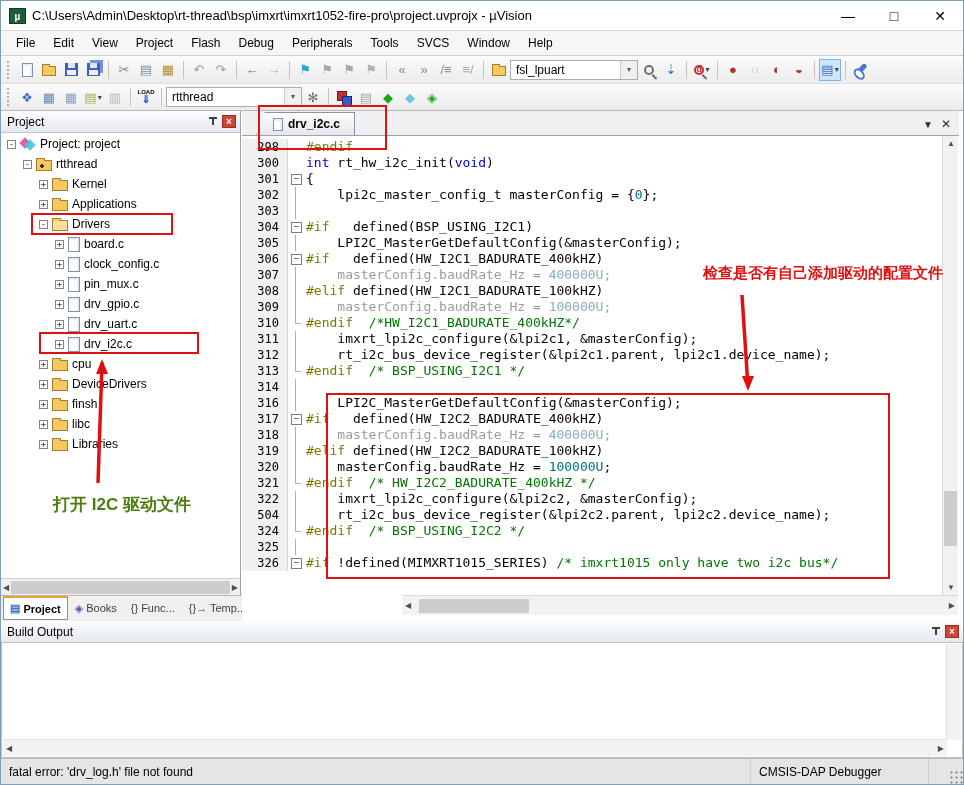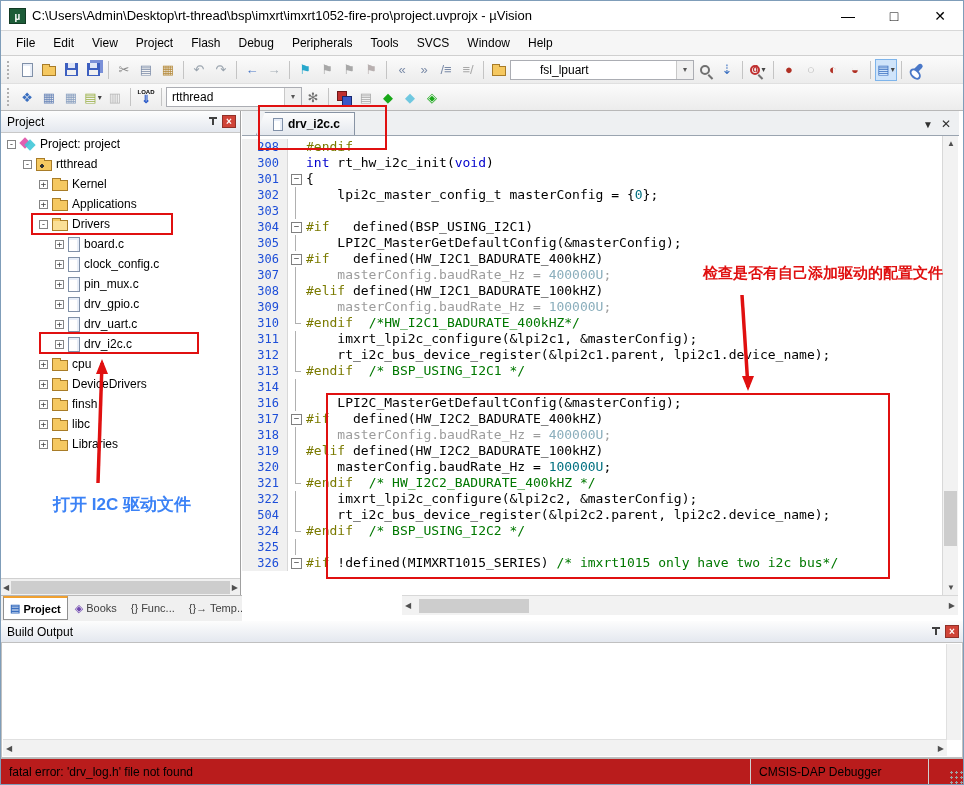--- a/index.html
+++ b/index.html
@@ -82,21 +82,21 @@
 
   
   #editor { position:absolute; left:241px; top:110px; width:717px; height:510px; background:#fff; }
   #tabstrip { height:25px; background:#eef0f2; border-bottom:1px solid #9aa4b0; display:flex; align-items:flex-end; }
   .etab { height:23px; margin-left:14px; padding:0 14px 0 8px; background:linear-gradient(#fdfdfd,#e4e8ee); border:1px solid #8894a4; border-bottom:none; display:flex; align-items:center; gap:5px; font-size:12px; font-weight:bold; color:#000; clip-path:polygon(0 100%, 9px 0, 100% 0, 100% 100%); padding-left:16px; }
   .etab .t-file { width:10px; height:13px; }
   .tabstrip-btns { margin-left:auto; display:flex; align-items:center; gap:8px; padding:0 8px 4px 0; color:#303030; font-size:10px; }
   #code { position:absolute; left:0; top:25px; width:700px; height:459px; overflow:hidden; font-family:"DejaVu Sans Mono",monospace; font-size:13px; }
   #code-inner { padding-top:3px; }
   .cl { height:16px; display:flex; white-space:pre; }
-  .ln { width:46px; background:#f0f0f0; color:#1d4ed8; text-align:right; padding-right:8px; font-size:12px; line-height:16px; border-right:1px solid #d8d8d8; flex:none; }
+  .ln { width:46px; background:#f0f0f0; color:#000000; text-align:right; padding-right:8px; font-size:12px; line-height:16px; border-right:1px solid #d8d8d8; flex:none; }
   .fold { width:18px; flex:none; position:relative; }
   .fold.box::before { content:"−"; position:absolute; left:3px; top:3px; width:9px; height:9px; border:1px solid #808080; background:#fff; font-size:9px; line-height:7px; text-align:center; color:#404040; }
   .fold.line::before { content:""; position:absolute; left:7px; top:0; height:16px; border-left:1px solid #b0b0b0; }
   .fold.tick::before { content:""; position:absolute; left:7px; top:0; height:8px; border-left:1px solid #b0b0b0; }
   .fold.tick::after { content:""; position:absolute; left:7px; top:8px; width:6px; border-top:1px solid #b0b0b0; }
   .ct { line-height:16px; }
   .s-t { color:#000; } .s-pp { color:#7a7a00; } .s-c { color:#007800; } .s-kw { color:#0000cc; }
   .s-n { color:#007080; } .s-i { color:#9c9c9c; } .s-in { color:#8aaebc; }
   #vscroll { position:absolute; right:1px; top:25px; width:16px; height:459px; background:#f2f2f2; border-left:1px solid #d8d8d8; }
   #vscroll .sarr { position:absolute; left:4px; } 
@@ -105,21 +105,21 @@
   #editor-hscroll .hthumb { flex:none; width:110px; height:14px; margin-left:8px; }
   #editor-hscroll .trackfill { flex:1; }
 
   
   #build-output { position:absolute; left:0; top:620px; width:962px; height:137px; }
   #bo-content { position:absolute; left:0; top:21px; width:962px; height:116px; background:#fff; border:1px solid #c0c0c0; }
   #bo-vscroll { position:absolute; right:1px; top:1px; width:15px; height:96px; background:#f2f2f2; border-left:1px solid #e0e0e0; }
   #bo-hscroll { position:absolute; left:1px; bottom:1px; width:944px; height:17px; background:#f2f2f2; border-top:1px solid #e0e0e0; display:flex; align-items:center; justify-content:space-between; padding:0 3px; }
 
   
-  #statusbar { position:absolute; left:0; top:757px; width:962px; height:26px; background:#b91c1c; border-top:1px solid #b8b8b8; display:flex; align-items:center; font-size:12px; color:#000; }
+  #statusbar { position:absolute; left:0; top:757px; width:962px; height:26px; background:#e5e5e5; border-top:1px solid #b8b8b8; display:flex; align-items:center; font-size:12px; color:#000; }
   .status-cell { padding:0 8px; height:100%; display:flex; align-items:center; border-right:1px solid #d0d0d0; }
   #status-left { width:750px; }
   #status-debugger { width:178px; }
   .grip-dots { margin-left:auto; width:14px; height:14px; align-self:flex-end; background:
     radial-gradient(#a0a0a0 1px, transparent 1.2px) 0 0/5px 5px; }
 
   
   #annotations { position:absolute; left:0; top:0; width:964px; height:785px; pointer-events:none; z-index:50; }
   .ann-box { position:absolute; border:2px solid #e01010; }
   .ann-label { position:absolute; color:#e01010; font-weight:bold; white-space:nowrap; }
@@ -212,21 +212,21 @@
     <button class="tbtn">
       <span class="g" style="color: rgb(123, 139, 168);">/≡</span>
     </button>
     <button class="tbtn">
       <span class="g" style="color: rgb(168, 168, 168);">≡/</span>
     </button>
     <div class="tbsep"></div>
     <button class="tbtn">
       <span class="icon-folder"></span>
     </button>
-    <div class="combo" style="width: 184px; padding-left: 24px;">
+    <div class="combo" style="width: 128px;">
       <span class="cval">fsl_lpuart</span>
       <span class="cbtn">▾</span>
     </div>
     <button class="tbtn">
       <span class="icon-mag"></span>
     </button>
     <button class="tbtn">
       <span class="g" style="color: rgb(58, 111, 192);">⇣</span>
     </button>
     <div class="tbsep"></div>
@@ -498,21 +498,21 @@
   <div class="status-cell" id="status-left">fatal error: 'drv_log.h' file not found</div>
   <div class="status-cell" id="status-debugger">CMSIS-DAP Debugger</div>
   <div class="grip-dots"></div>
 </div>
 
 <div id="annotations">
     <div class="ann-box" style="left: 257px; top: 104px; width: 129px; height: 45px; border-color: rgb(224, 16, 16);"></div>
     <div class="ann-box" style="left: 30px; top: 212px; width: 142px; height: 22px; border-color: rgb(224, 16, 16);"></div>
     <div class="ann-box" style="left: 38px; top: 331px; width: 160px; height: 22px; border-color: rgb(224, 16, 16);"></div>
     <div class="ann-box" style="left: 325px; top: 392px; width: 564px; height: 186px; border-color: rgb(224, 16, 16);"></div>
-    <div class="ann-label" style="left: 52px; top: 492px; font-size: 17px; color: #3b82f6;">打开 I2C 驱动文件</div>
+    <div class="ann-label" style="left: 52px; top: 492px; font-size: 17px; color: #4d7c0f;">打开 I2C 驱动文件</div>
     <div class="ann-label" style="left: 702px; top: 263px; font-size: 15px; color: rgb(224, 16, 16);">检查是否有自己添加驱动的配置文件</div>
     <svg width="964" height="785" style="position: absolute; left: 0px; top: 0px;">
       <line x1="97" y1="482" x2="101" y2="362" stroke="#e01010" stroke-width="3.5"></line>
       <polygon points="101,358 95,373 107,373" fill="#e01010"></polygon>
       <line x1="741" y1="294" x2="747" y2="386" stroke="#e01010" stroke-width="3.5"></line>
       <polygon points="747,390 741,375 753,375" fill="#e01010"></polygon>
     </svg>
   </div>
 
 </body></html>

